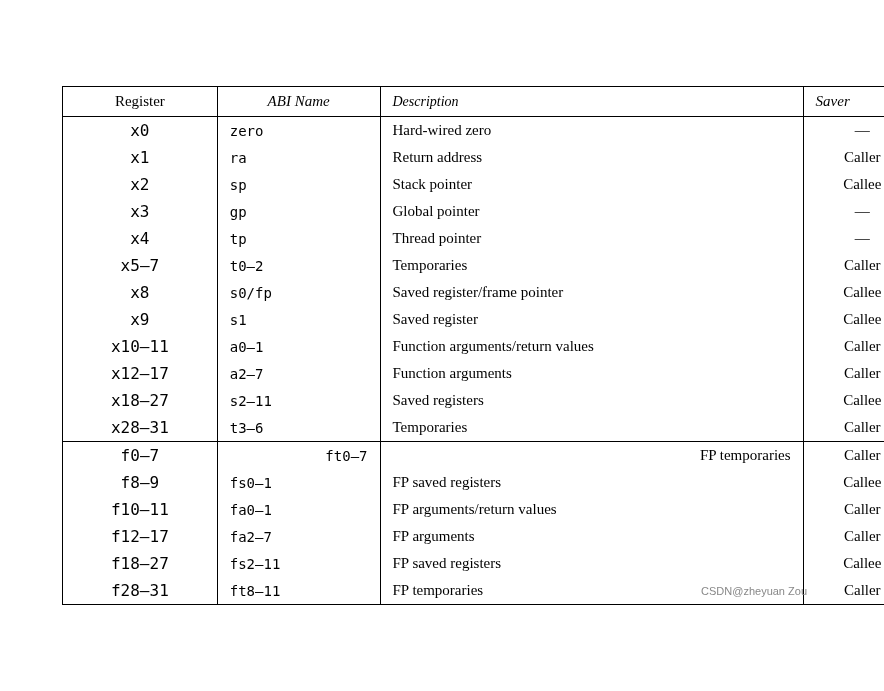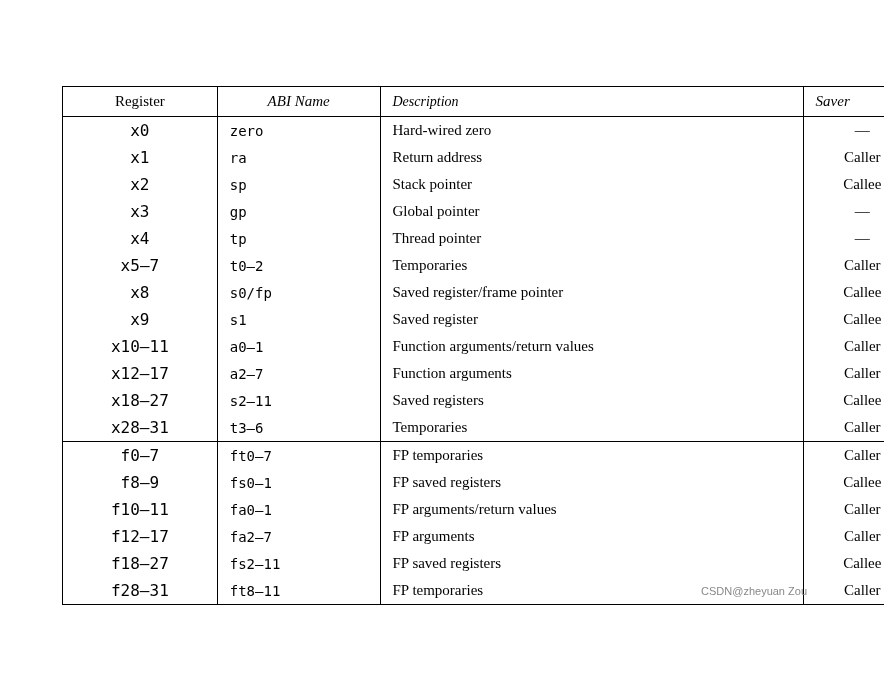--- a/index.html
+++ b/index.html
@@ -67,20 +67,21 @@
       font-family: monospace;
       font-size: 14px;
     }
 
     tbody tr td:last-child {
       text-align: center;
     }
 
     .group-separator td {
       border-top: 1.5px solid #000;
+      text-align: right;
     }
 
     .header-row th {
       border-top: 1.5px solid #000;
       border-bottom: 1.5px solid #000;
     }
 
     .watermark {
       position: absolute;
       bottom: 8px;

